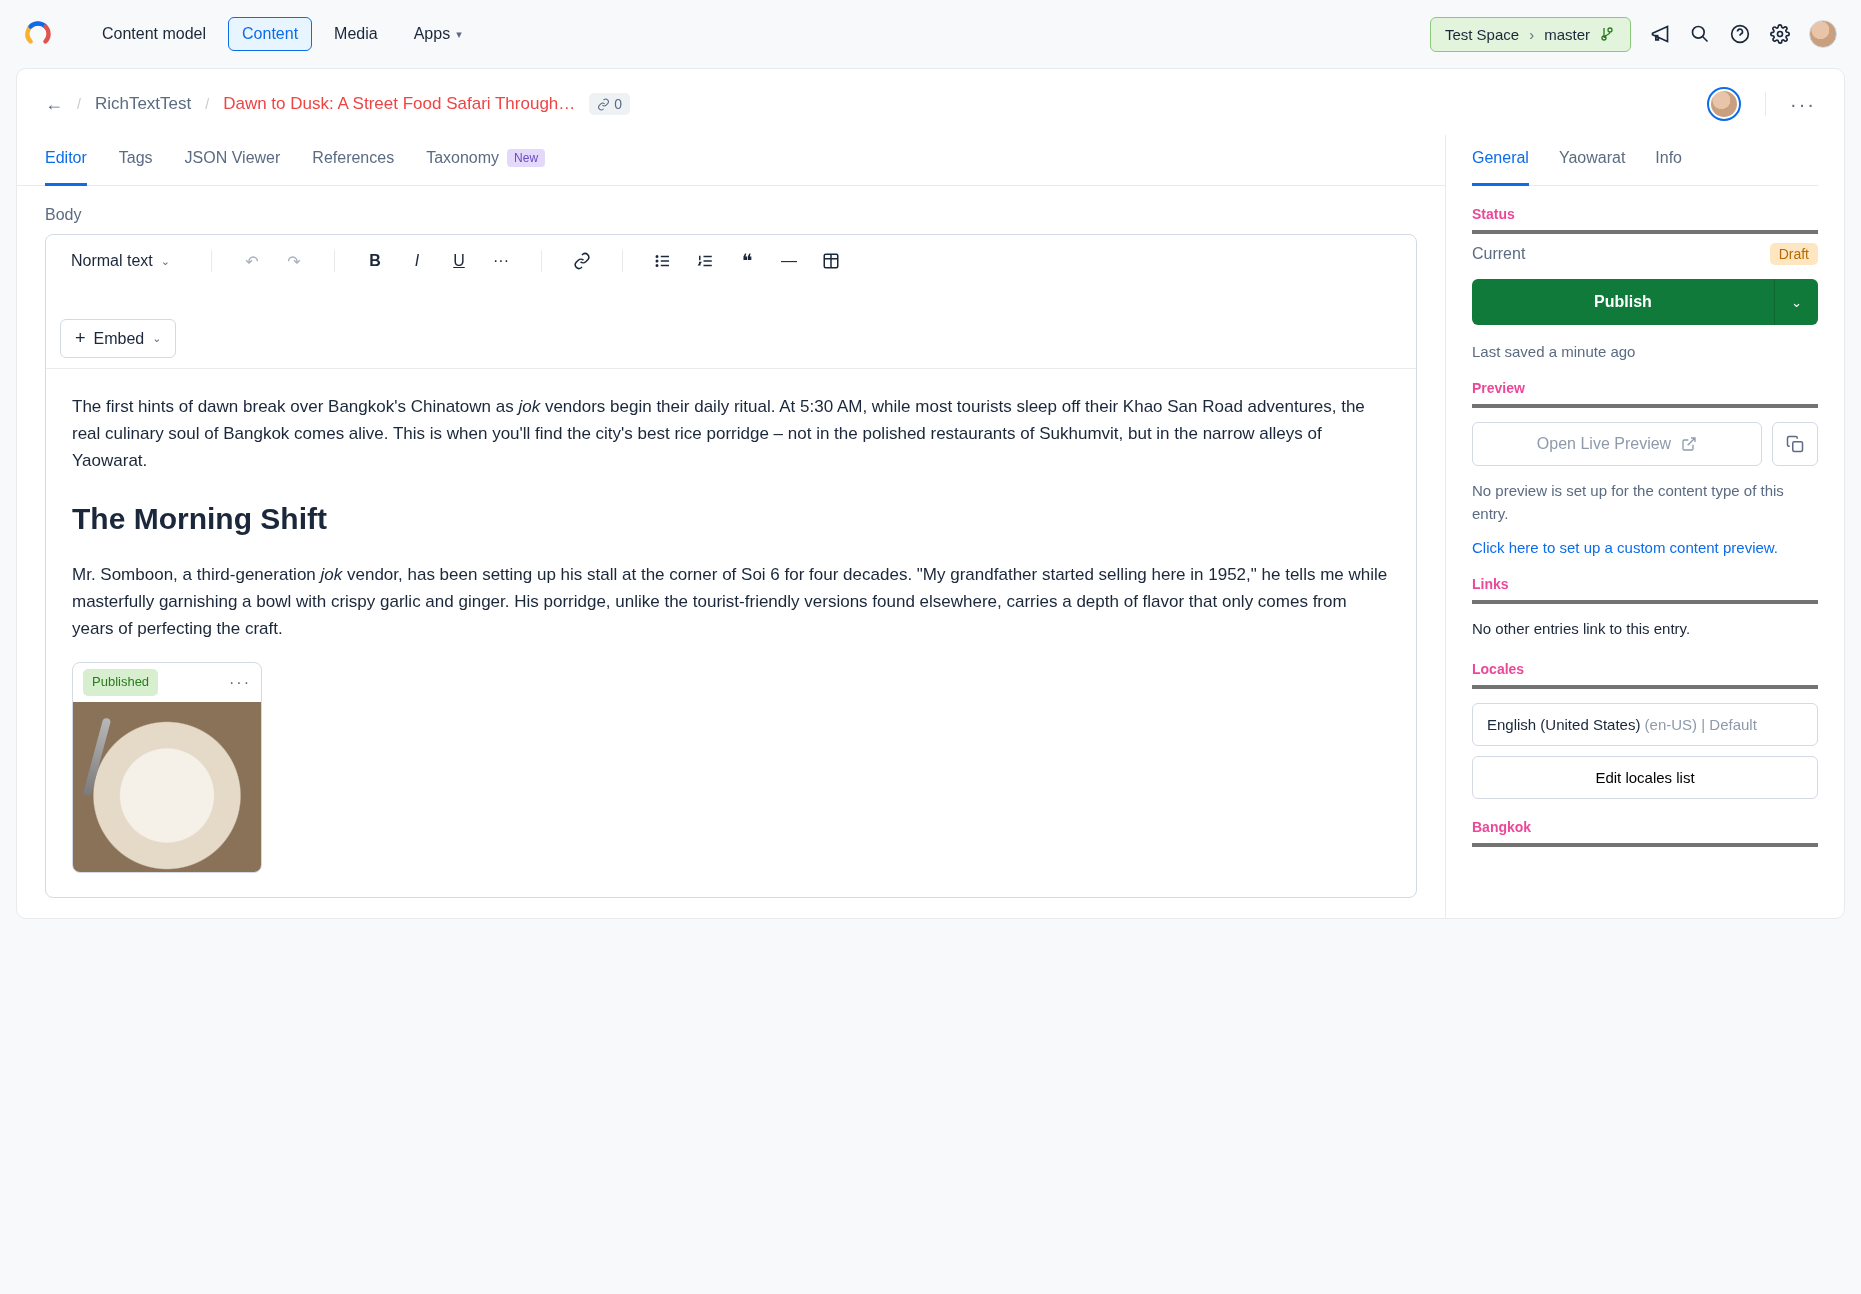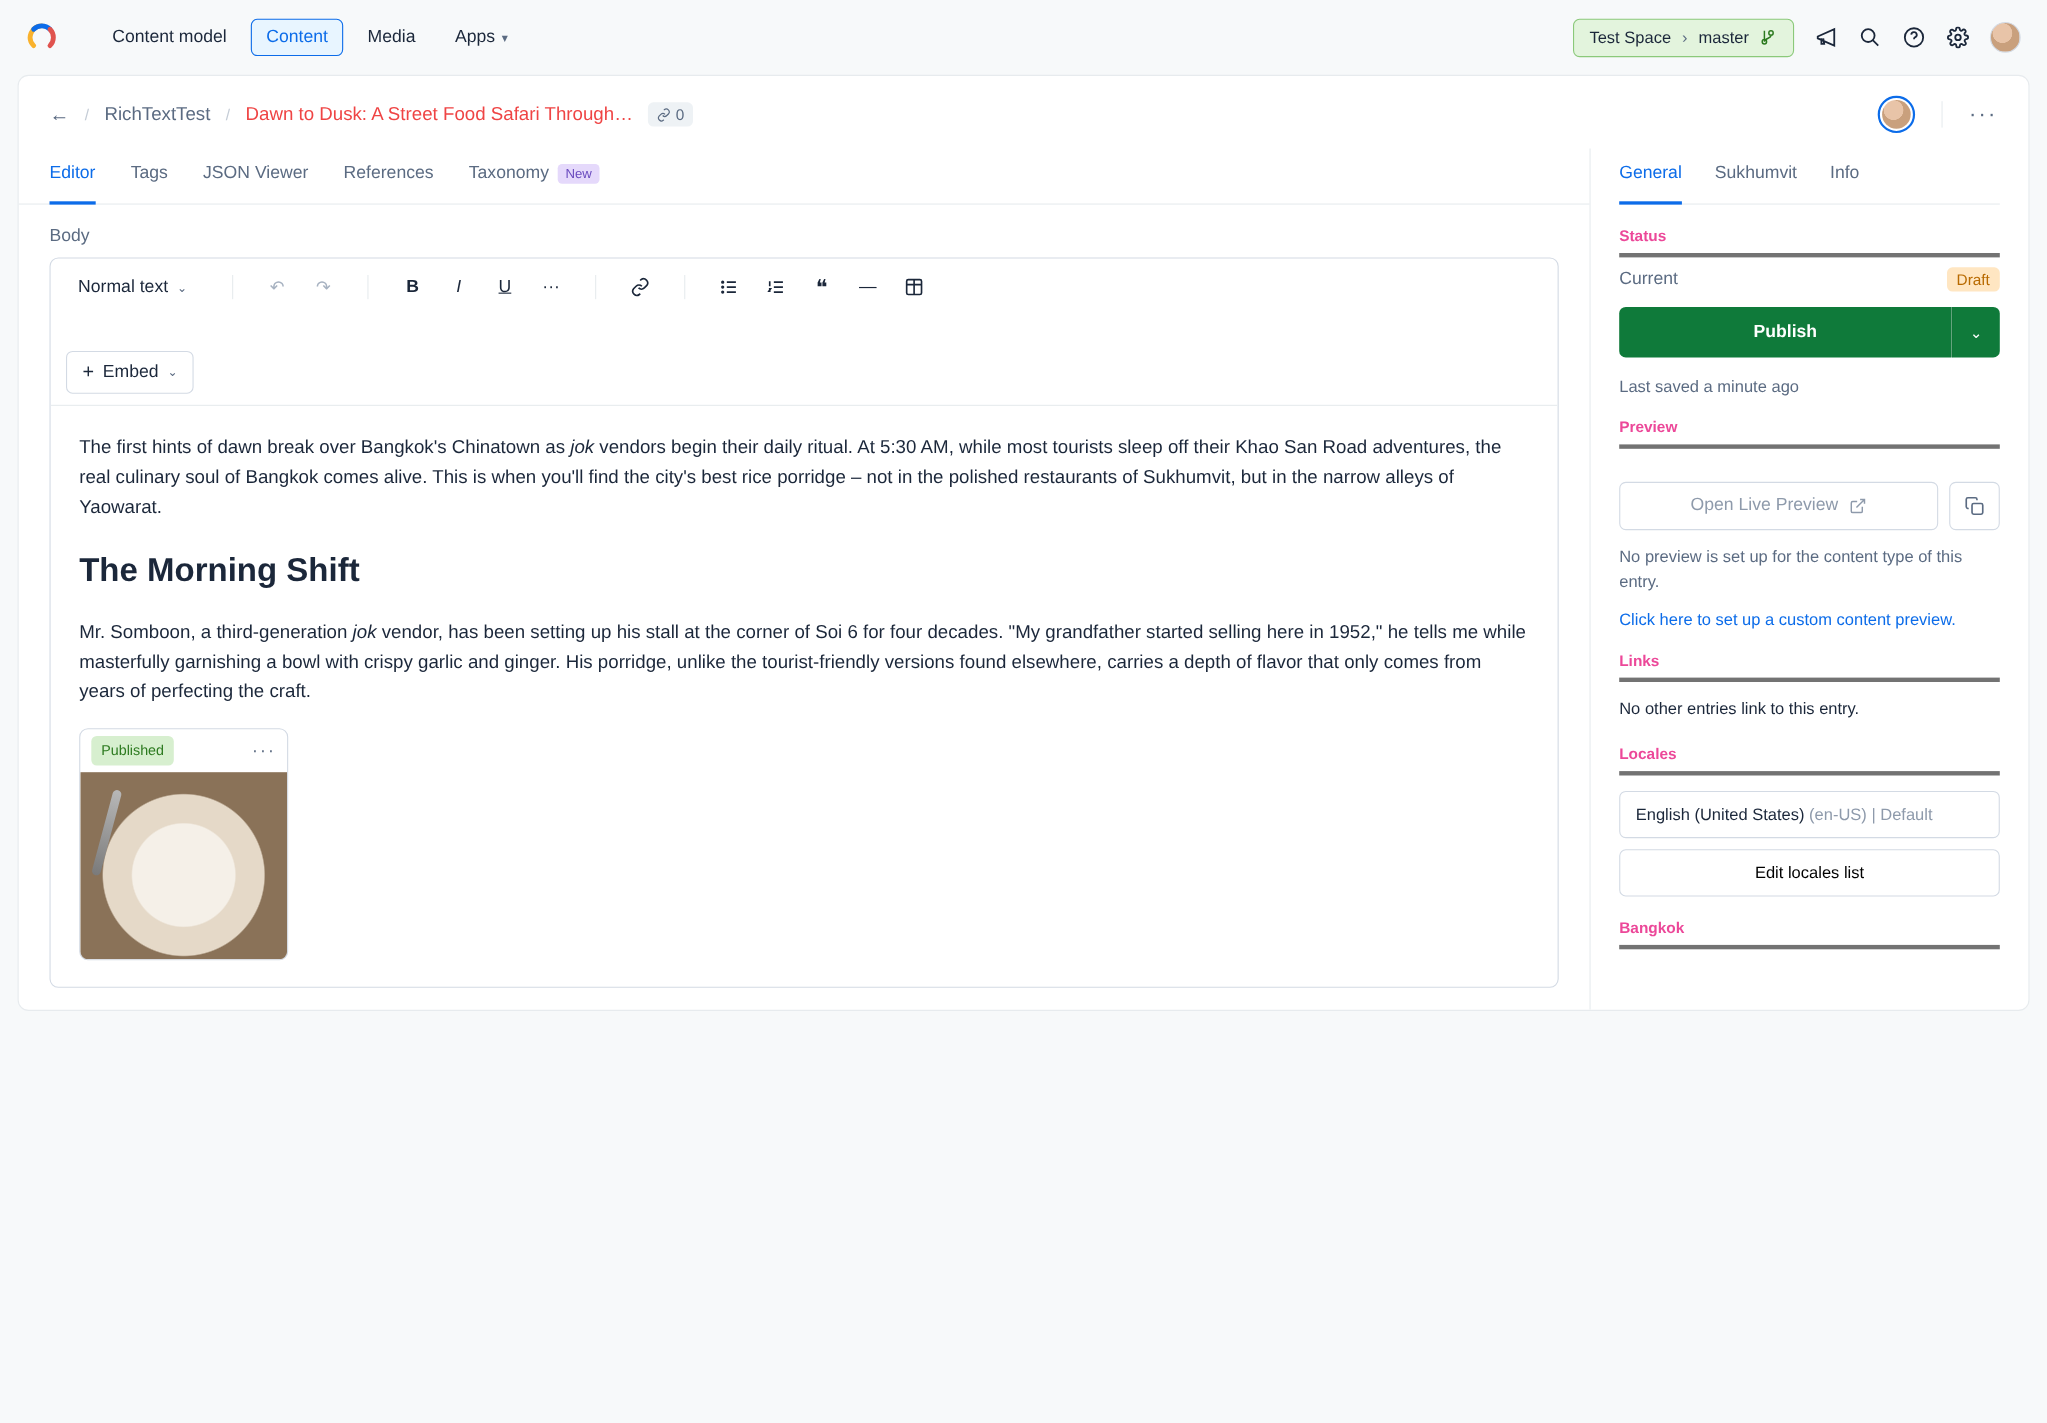--- a/index.html
+++ b/index.html
@@ -110,21 +110,21 @@
 .side-tab { padding:14px 0 16px 0; font-size:16px; color:#5b6b82; cursor:pointer; border-bottom:3px solid transparent; margin-bottom:-1px; }
 .side-tab.active { color:#0c6ce9; border-bottom-color:#0c6ce9; font-weight:500; }
 .side-section-title { color:#ec4899; font-weight:600; font-size:14px; margin-top:20px; padding-bottom:8px; border-bottom:4px solid #737373; }
 .current-row { display:flex; justify-content:space-between; align-items:center; margin-top:9px; }
 .current-label { color:#5b6b82; font-size:16px; }
 .draft-pill { background:#ffe6c2; color:#b86a00; padding:3px 9px; border-radius:5px; font-size:14px; font-weight:500; }
 .publish-row { display:flex; margin-top:14px; }
 .publish-btn { flex:1; background:#0f7a3a; color:#fff; border:none; border-radius:6px 0 0 6px; padding:14px; font-size:16px; font-weight:600; cursor:pointer; }
 .publish-chev { width:44px; background:#0f7a3a; border:none; border-left:1px solid #0c6830; border-radius:0 6px 6px 0; color:#fff; cursor:pointer; display:flex;align-items:center;justify-content:center; }
 .saved-text { color:#5b6b82; font-size:15px; margin-top:18px; }
-.preview-row { display:flex; gap:10px; margin-top:30px; }
+.preview-row { display:flex; gap:10px; margin-top:14px; }
 .preview-btn { flex:1; border:1px solid #d3dae4; border-radius:6px; padding:12px; display:flex; align-items:center; justify-content:center; gap:10px; color:#8e9aab; cursor:pointer; font-size:16px; }
 .square-btn { width:46px; border:1px solid #d3dae4; border-radius:6px; display:flex; align-items:center; justify-content:center; color:#5b6b82; cursor:pointer; }
 .side-text { color:#5b6b82; font-size:15px; margin-top:14px; line-height:1.5; }
 .side-link { color:#0c6ce9; font-weight:500; cursor:pointer; font-size:15px; margin-top:14px; display:block; }
 .locale-box { border:1px solid #d3dae4; border-radius:6px; padding:12px 14px; margin-top:14px; font-size:15px; }
 .locale-box .gray { color:#8e9aab;margin-top:36px; }
 .edit-locales-btn { border:1px solid #d3dae4; border-radius:6px; padding:12px; width:100%; background:#fff; margin-top:10px; font-size:15px; cursor:pointer; }
 </style>
 </head>
 <body>
@@ -304,21 +304,21 @@
             </div>
           </div>
         </div>
       </div>
     </div>
 
     <div class="right-col">
       <div class="side">
         <div class="side-tabs">
           <div class="side-tab active">General</div>
-          <div class="side-tab">Sukhumvit</div>
+          <div class="side-tab">Yaowarat</div>
           <div class="side-tab">Info</div>
         </div>
 
         <div class="side-section-title">Status</div>
         <div class="current-row">
           <span class="current-label">Current</span>
           <span class="draft-pill">Draft</span>
         </div>
         <div class="publish-row">
           <button class="publish-btn">Publish</button>

